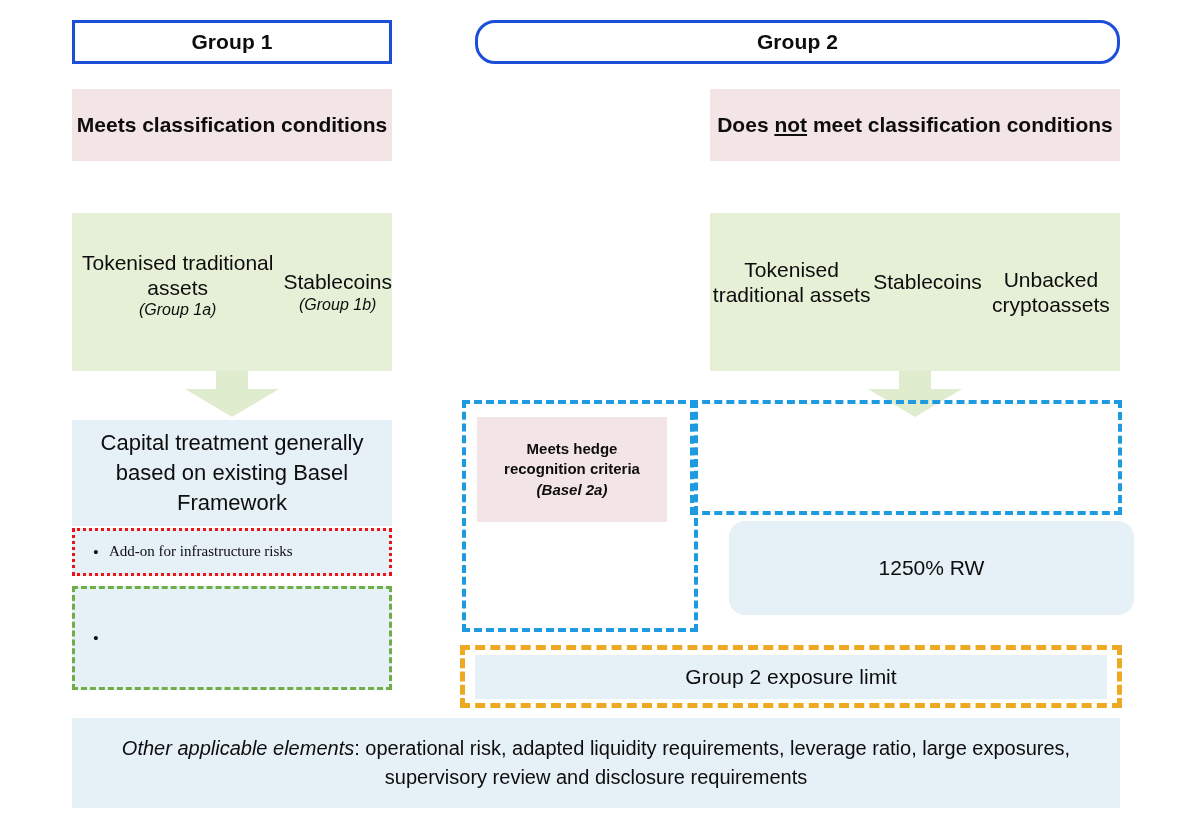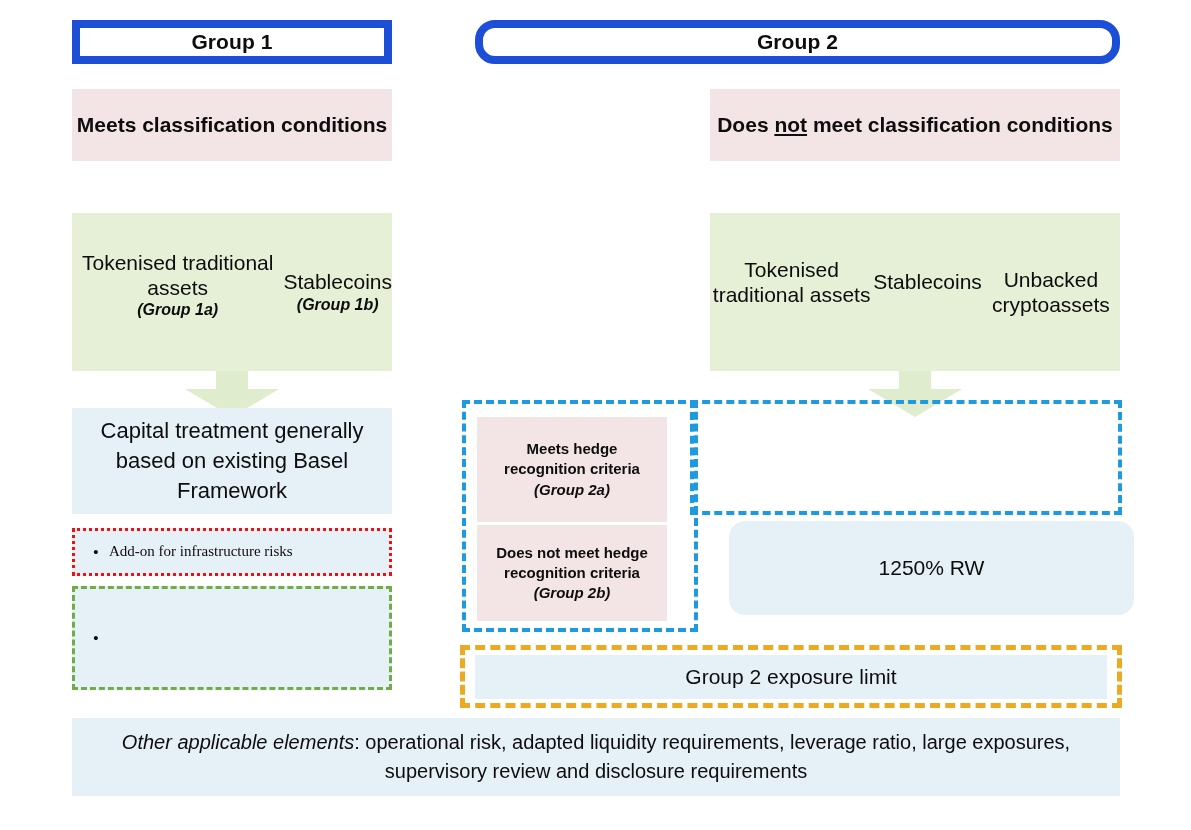--- a/index.html
+++ b/index.html
@@ -15,21 +15,21 @@
     position: relative;
     width: 1191px;
     height: 830px;
     background: #ffffff;
     overflow: hidden;
   }
   .abs { position: absolute; box-sizing: border-box; }
 
   
   .group-header {
-    border: 8px solid #1d4ed8;
+    border: 3px solid #1d4ed8;
     background: #ffffff;
     display: flex;
     align-items: center;
     justify-content: center;
     font-weight: bold;
     font-size: 21px;
     letter-spacing: .1px;
   }
 
   
@@ -50,21 +50,21 @@
   
   .green {
     background: #e5f0d6;
     display: flex;
     flex-direction: row;
     align-items: center;
     justify-content: center;
     text-align: center;
   }
   .asset-line { font-size: 21px; line-height: 1.2; }
-  .asset-sub  { font-size: 16px; font-style: italic; font-weight: bold; line-height: 1.25; }
+  .asset-sub  { font-size: 16px; font-style: italic; font-weight: normal; line-height: 1.25; }
 
   
   .arrow-wrap { pointer-events: none; }
   .arrow-wrap svg { display: block; }
 
   
   .blue {
     background: #e6f0f7;
     display: flex;
     align-items: center;
@@ -171,54 +171,51 @@
       <polygon points="31,0 63,0 63,18 94,18 47,46 0,18 31,18" fill="#dfeccd"></polygon>
     </svg>
   </div>
 
   <div class="abs arrow-wrap" style="left:868px; top:371px; width:94px; height:46px;">
     <svg width="94" height="46" viewBox="0 0 94 46">
       <polygon points="31,0 63,0 63,18 94,18 47,46 0,18 31,18" fill="#dfeccd"></polygon>
     </svg>
   </div>
 
-  <div class="abs blue cap-title" style="left:72px; top:408px; width:320px; height:106px;">
+  <div class="abs blue cap-title" style="left:72px; top:420px; width:320px; height:106px;">
     <span>Capital treatment generally based on existing Basel Framework</span>
   </div>
 
   <div class="abs addon red-dotted" style="left:72px; top:528px; width:320px; height:48px;">
     <span class="bullet">•</span>
     <span class="addon-text">Add-on for infrastructure risks</span>
   </div>
 
   <div class="abs addon green-dashed" style="left:72px; top:586px; width:320px; height:104px;">
     <span class="bullet">•</span>
   </div>
 
   <div class="abs blue-dashdot" style="left:462px; top:400px; width:236px; height:232px; border-style:dashed;"></div>
   <div class="abs blue-dashdot" style="left:690px; top:400px; width:432px; height:115px; border-style:dashed;"></div>
 
   <div class="abs hedge" style="left:477px; top:417px; width:190px; height:105px;">
     <span>
       <span>Meets hedge recognition criteria</span><br>
-      <i>(Group 2a)</i>
+      <i>(Basel 2a)</i>
     </span>
   </div>
 
-  <div class="abs hedge" style="left:477px; top:525px; width:190px; height:96px;">
-    <span><span>Does not meet hedge recognition criteria </span><i>(Group 2b)</i></span>
-  </div>
 
 
   <div class="abs blue blue-txt" style="left:729px; top:521px; width:405px; height:94px;border-radius:16px;">
     <span>1250% RW</span>
   </div>
 
   <div class="abs orange-dash" style="left:460px; top:645px; width:662px; height:63px;"></div>
   <div class="abs blue blue-txt" style="left:475px; top:655px; width:632px; height:44px;">
     <span>Group 2 exposure limit</span>
   </div>
 
-  <div class="abs footer" style="left:72px; top:718px; width:1048px; height:78px;">
+  <div class="abs footer" style="left:72px; top:718px; width:1048px; height:90px;">
     <span><em>Other applicable elements</em><span>: operational risk, adapted liquidity requirements, leverage ratio, large exposures, supervisory review and disclosure requirements</span></span>
   </div>
 
 </div>
 
 </body></html>

